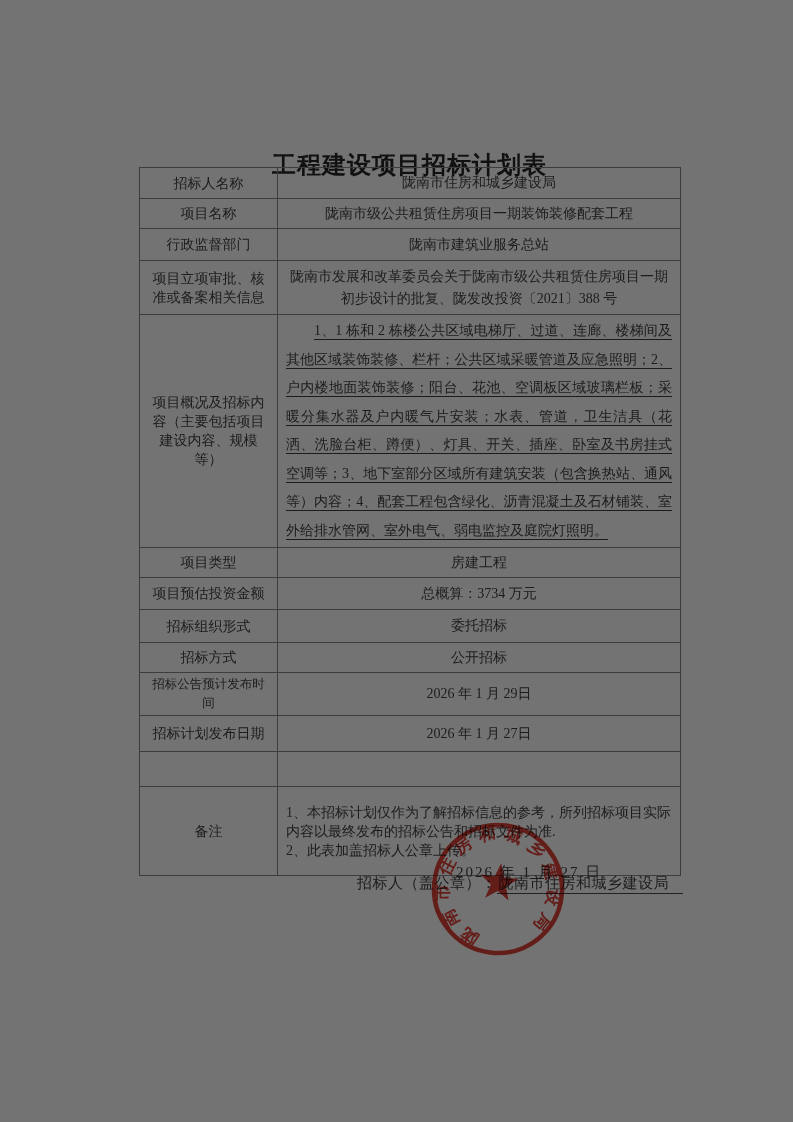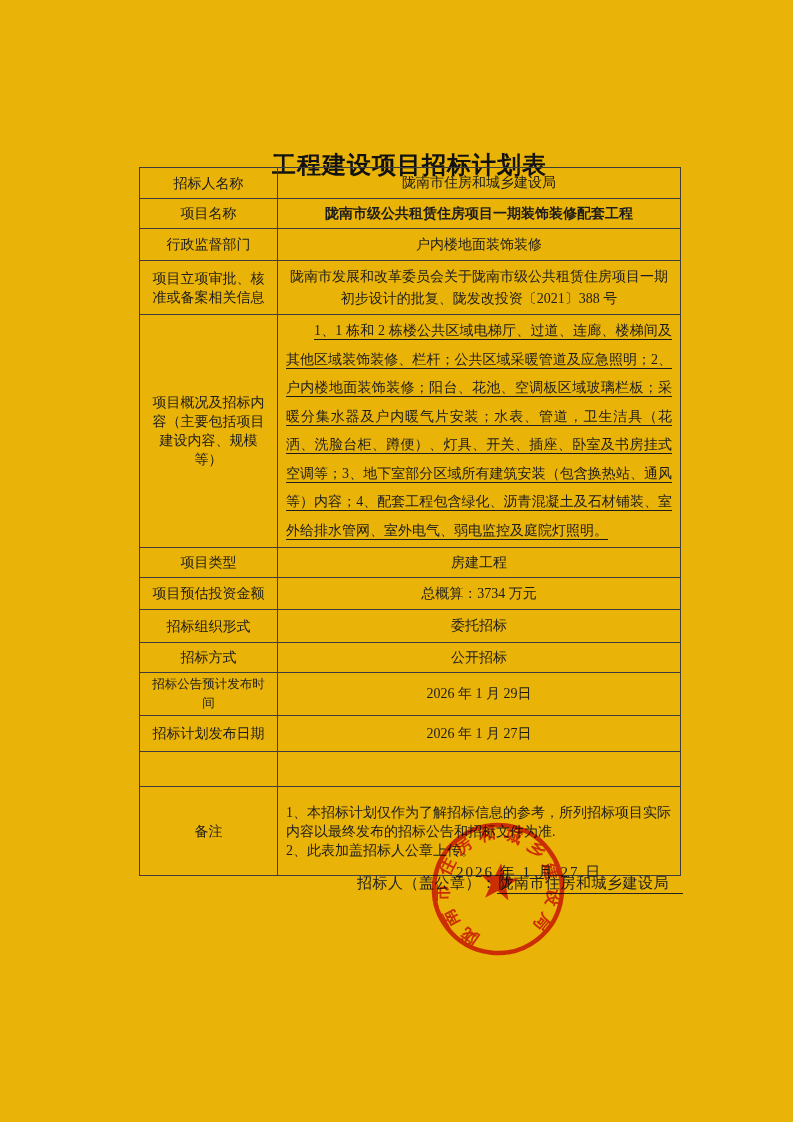--- a/index.html
+++ b/index.html
@@ -1,19 +1,19 @@
 <!DOCTYPE html>
 <html><head>
 <meta charset="utf-8">
 <style>
   html,body{margin:0;padding:0;background:#ffffff;}
   .page{
     position:relative;
     width:793px;height:1122px;
-    background:#eab308;
+    background:#737373;
     font-family:"Liberation Serif","DejaVu Serif",serif;
     color:#1c1c1c;
     overflow:hidden;
   }
   .doc-title{
     position:absolute;
     left:139px;top:149px;width:541px;
     text-align:center;
     font-size:24px;font-weight:bold;
     letter-spacing:1px;
@@ -34,21 +34,21 @@
     overflow:hidden;
   }
   td.lab{text-align:center;line-height:19px;}
   td.val{text-align:center;line-height:20px;}
   td.lab.small{font-size:12.5px;font-family:Liberation Serif, serif;}
   tr.r1{height:31px;} tr.r2{height:30px;} tr.r3{height:32px;}
   tr.r4{height:54px;} tr.r5{height:201px;} tr.r6{height:30px;}
   tr.r7{height:32px;} tr.r8{height:33px;} tr.r9{height:30px;}
   tr.r10{height:39px;} tr.r11{height:36px;} tr.r12{height:35px;}
   tr.r13{height:89px;}
-  td.val-bold{font-weight:bold;font-size:13.5px;}
+  td.val-bold{font-weight:normal;font-size:13.5px;}
   td.overview{
     text-align:justify;
     font-size:14px;
     line-height:28.5px;
     padding:4px 10px 4px 11px;
   }
   td.overview .ov-text{
     text-indent:2em;
     text-decoration:underline;
     text-underline-offset:4px;
@@ -109,21 +109,21 @@
       <tr class="r1">
         <td class="lab">招标人名称</td>
         <td class="val">陇南市住房和城乡建设局</td>
       </tr>
       <tr class="r2">
         <td class="lab">项目名称</td>
         <td class="val val-bold">陇南市级公共租赁住房项目一期装饰装修配套工程</td>
       </tr>
       <tr class="r3">
         <td class="lab">行政监督部门</td>
-        <td class="val">户内楼地面装饰装修</td>
+        <td class="val">陇南市建筑业服务总站</td>
       </tr>
       <tr class="r4">
         <td class="lab">项目立项审批、核准或备案相关信息</td>
         <td class="val" style="line-height:22px;margin-top:48px;">陇南市发展和改革委员会关于陇南市级公共租赁住房项目一期初步设计的批复、陇发改投资〔2021〕388 号</td>
       </tr>
       <tr class="r5">
         <td class="lab">项目概况及招标内容（主要包括项目建设内容、规模等）</td>
         <td class="overview">
           <div class="ov-text">1、1 栋和 2 栋楼公共区域电梯厅、过道、连廊、楼梯间及其他区域装饰装修、栏杆；公共区域采暖管道及应急照明；2、户内楼地面装饰装修；阳台、花池、空调板区域玻璃栏板；采暖分集水器及户内暖气片安装；水表、管道，卫生洁具（花洒、洗脸台柜、蹲便）、灯具、开关、插座、卧室及书房挂式空调等；3、地下室部分区域所有建筑安装（包含换热站、通风等）内容；4、配套工程包含绿化、沥青混凝土及石材铺装、室外给排水管网、室外电气、弱电监控及庭院灯照明。</div>
         </td>

